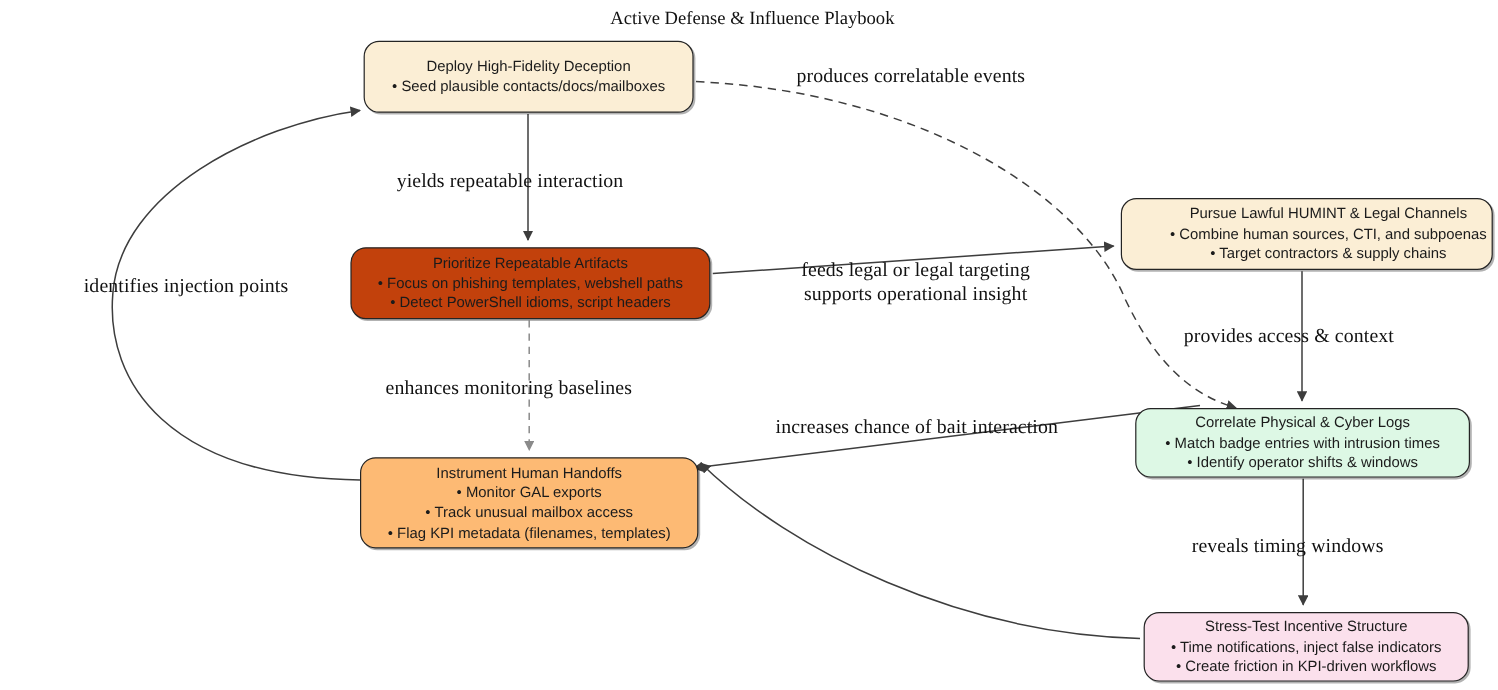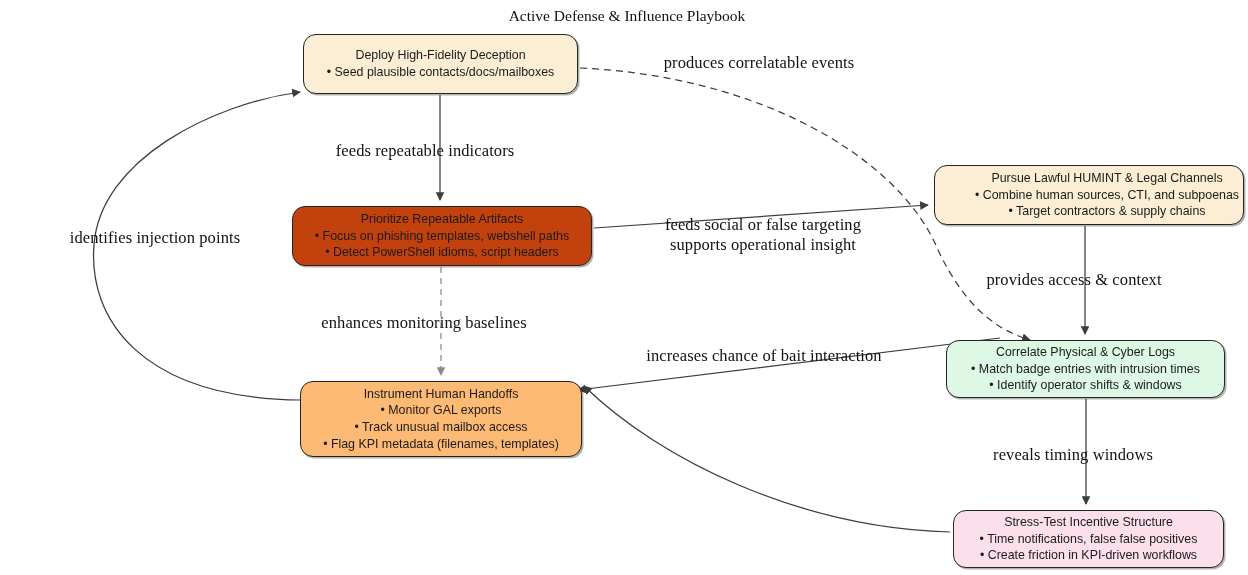--- a/index.html
+++ b/index.html
@@ -134,29 +134,29 @@
         <span class="node-line">• Combine human sources, CTI, and subpoenas</span>
         <span class="node-line">• Target contractors &amp; supply chains</span>
       </div>
       <div class="node-box" style="left: 946px; top: 340px; width: 279px; height: 58px; background: rgb(221, 248, 229);">
         <span class="node-title">Correlate Physical &amp; Cyber Logs</span>
         <span class="node-line">• Match badge entries with intrusion times</span>
         <span class="node-line">• Identify operator shifts &amp; windows</span>
       </div>
       <div class="node-box" style="left: 953px; top: 510px; width: 271px; height: 58px; background: rgb(251, 224, 236);">
         <span class="node-title">Stress-Test Incentive Structure</span>
-        <span class="node-line">• Time notifications, false false positives</span>
+        <span class="node-line">• Time notifications, inject false indicators</span>
         <span class="node-line">• Create friction in KPI-driven workflows</span>
       </div>
     </div>
   <div id="label-layer">
-      <div class="edge-label" style="left: 425px; top: 151px;">feeds repeatable indicators</div>
+      <div class="edge-label" style="left: 425px; top: 151px;">yields repeatable interaction</div>
       <div class="edge-label" style="left: 424px; top: 323px;">enhances monitoring baselines</div>
       <div class="edge-label" style="left: 155px; top: 238px;">identifies injection points</div>
       <div class="edge-label" style="left: 759px; top: 63px;">produces correlatable events</div>
-      <div class="edge-label" style="left: 763px; top: 225px;">feeds social or false targeting</div>
+      <div class="edge-label" style="left: 763px; top: 225px;">feeds legal or legal targeting</div>
       <div class="edge-label" style="left: 764px; top: 356px;">increases chance of bait interaction</div>
       <div class="edge-label" style="left: 763px; top: 245px;">supports operational insight</div>
       <div class="edge-label" style="left: 1074px; top: 280px;">provides access &amp; context</div>
       <div class="edge-label" style="left: 1073px; top: 455px;">reveals timing windows</div>
     </div>
 
 </div>
 
 </body></html>

